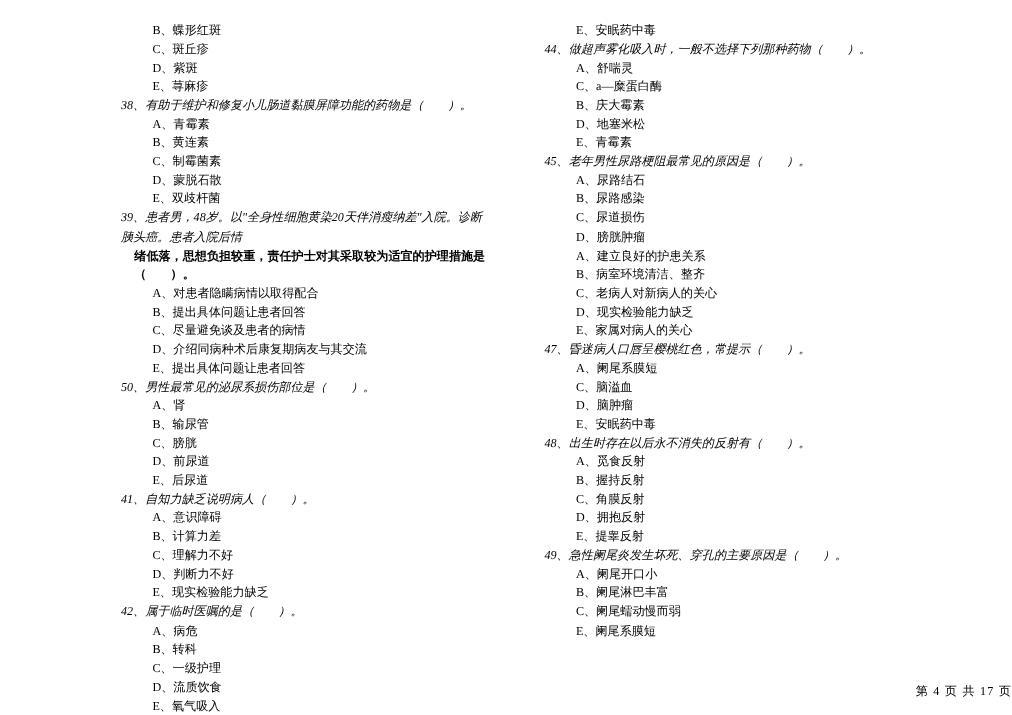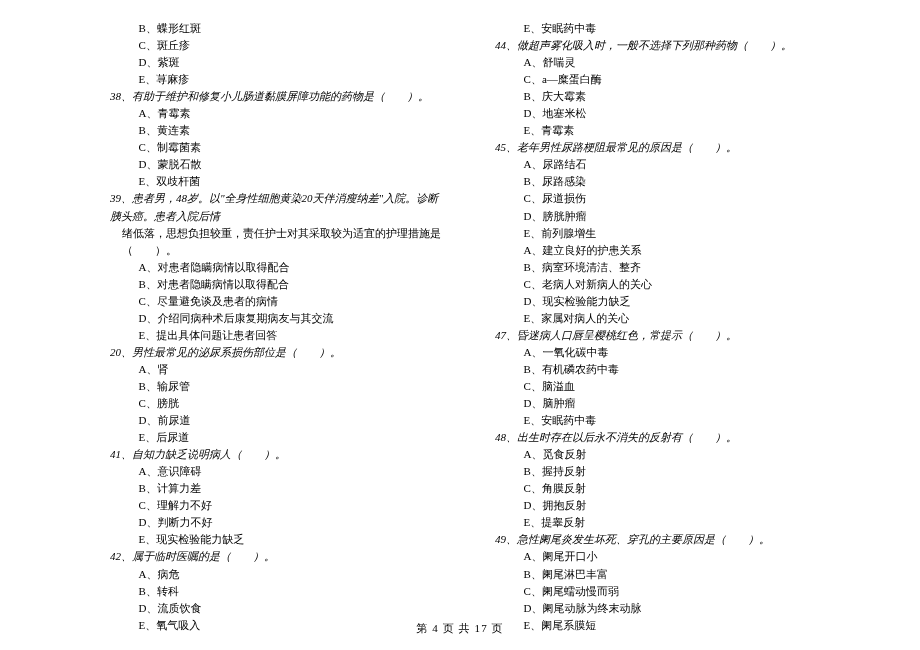--- a/index.html
+++ b/index.html
@@ -23,27 +23,28 @@
     }
     .opt {
       padding-left: 2.6em;
     }
     .q {
       padding-left: 0;
       font-style: italic;
     }
     .q-cont {
       padding-left: 1.1em;
+      font-weight: bold;
     }
     .footer {
       position: absolute;
       bottom: 14px;
       left: 0;
       width: 920px;
-      text-align: center;
+      text-align: right;
       font-size: 11px;
       letter-spacing: 0.1em;
     }
   </style>
 </head>
 <body>
 
 <div class="columns">
   <div class="col">
     <div class="opt">B、蝶形红斑</div>
@@ -54,87 +55,85 @@
     <div class="q">38、有助于维护和修复小儿肠道黏膜屏障功能的药物是（　　）。</div>
     <div class="opt">A、青霉素</div>
     <div class="opt">B、黄连素</div>
     <div class="opt">C、制霉菌素</div>
     <div class="opt">D、蒙脱石散</div>
     <div class="opt">E、双歧杆菌</div>
 
     <div class="q">39、患者男，48岁。以"全身性细胞黄染20天伴消瘦纳差"入院。诊断胰头癌。患者入院后情</div>
     <div class="q-cont">绪低落，思想负担较重，责任护士对其采取较为适宜的护理措施是（　　）。</div>
     <div class="opt">A、对患者隐瞒病情以取得配合</div>
-    <div class="opt">B、对患者隐瞒病情以取得配合</div>
+    <div class="opt">B、提出具体问题让患者回答</div>
     <div class="opt">C、尽量避免谈及患者的病情</div>
     <div class="opt">D、介绍同病种术后康复期病友与其交流</div>
     <div class="opt">E、提出具体问题让患者回答</div>
 
-    <div class="q">20、男性最常见的泌尿系损伤部位是（　　）。</div>
+    <div class="q">50、男性最常见的泌尿系损伤部位是（　　）。</div>
     <div class="opt">A、肾</div>
     <div class="opt">B、输尿管</div>
     <div class="opt">C、膀胱</div>
     <div class="opt">D、前尿道</div>
     <div class="opt">E、后尿道</div>
 
     <div class="q">41、自知力缺乏说明病人（　　）。</div>
     <div class="opt">A、意识障碍</div>
     <div class="opt">B、计算力差</div>
     <div class="opt">C、理解力不好</div>
     <div class="opt">D、判断力不好</div>
     <div class="opt">E、现实检验能力缺乏</div>
 
     <div class="q">42、属于临时医嘱的是（　　）。</div>
     <div class="opt">A、病危</div>
     <div class="opt">B、转科</div>
+    <div class="opt">C、一级护理</div>
     <div class="opt">D、流质饮食</div>
     <div class="opt">E、氧气吸入</div>
 
   </div>
 
   <div class="col">
     <div class="opt">E、安眠药中毒</div>
 
     <div class="q">44、做超声雾化吸入时，一般不选择下列那种药物（　　）。</div>
     <div class="opt">A、舒喘灵</div>
     <div class="opt">C、a—糜蛋白酶</div>
     <div class="opt">B、庆大霉素</div>
     <div class="opt">D、地塞米松</div>
     <div class="opt">E、青霉素</div>
 
     <div class="q">45、老年男性尿路梗阻最常见的原因是（　　）。</div>
     <div class="opt">A、尿路结石</div>
     <div class="opt">B、尿路感染</div>
     <div class="opt">C、尿道损伤</div>
     <div class="opt">D、膀胱肿瘤</div>
-    <div class="opt">E、前列腺增生</div>
 
     <div class="opt">A、建立良好的护患关系</div>
     <div class="opt">B、病室环境清洁、整齐</div>
     <div class="opt">C、老病人对新病人的关心</div>
     <div class="opt">D、现实检验能力缺乏</div>
     <div class="opt">E、家属对病人的关心</div>
 
     <div class="q">47、昏迷病人口唇呈樱桃红色，常提示（　　）。</div>
-    <div class="opt">A、一氧化碳中毒</div>
-    <div class="opt">B、有机磷农药中毒</div>
+    <div class="opt">A、阑尾系膜短</div>
     <div class="opt">C、脑溢血</div>
     <div class="opt">D、脑肿瘤</div>
     <div class="opt">E、安眠药中毒</div>
 
     <div class="q">48、出生时存在以后永不消失的反射有（　　）。</div>
     <div class="opt">A、觅食反射</div>
     <div class="opt">B、握持反射</div>
     <div class="opt">C、角膜反射</div>
     <div class="opt">D、拥抱反射</div>
     <div class="opt">E、提睾反射</div>
 
     <div class="q">49、急性阑尾炎发生坏死、穿孔的主要原因是（　　）。</div>
     <div class="opt">A、阑尾开口小</div>
     <div class="opt">B、阑尾淋巴丰富</div>
     <div class="opt">C、阑尾蠕动慢而弱</div>
-    <div class="opt">D、阑尾动脉为终末动脉</div>
     <div class="opt">E、阑尾系膜短</div>
 
   </div>
 </div>
 
 <div class="footer">第 4 页 共 17 页</div>
 
 </body></html>

